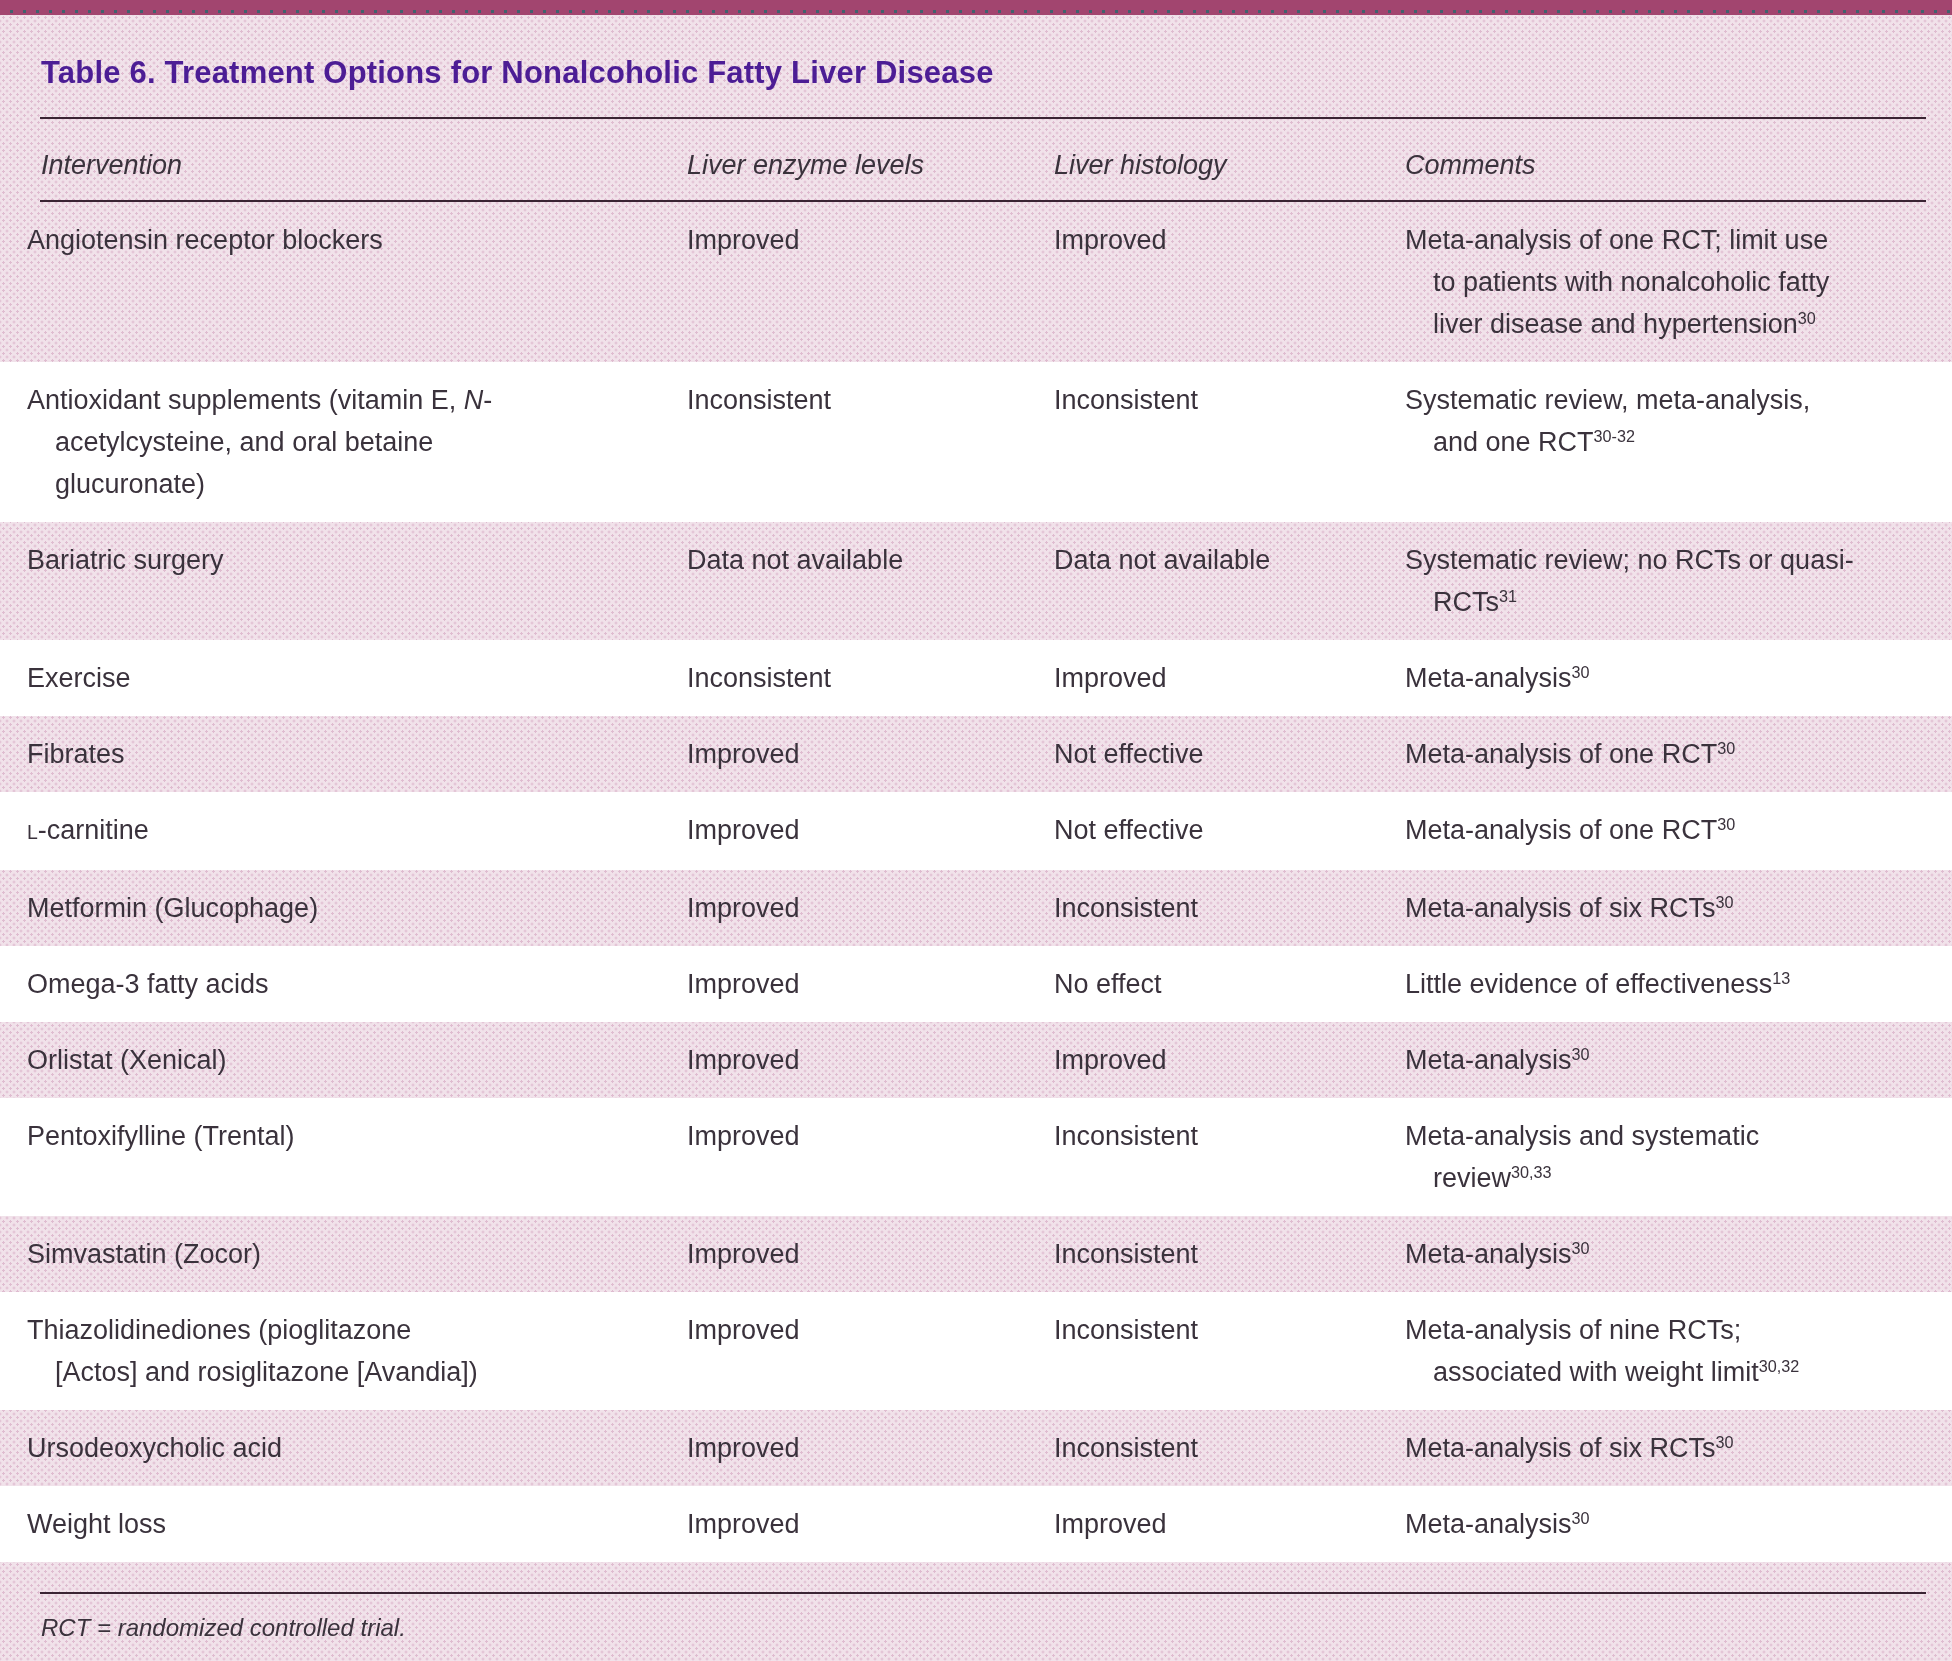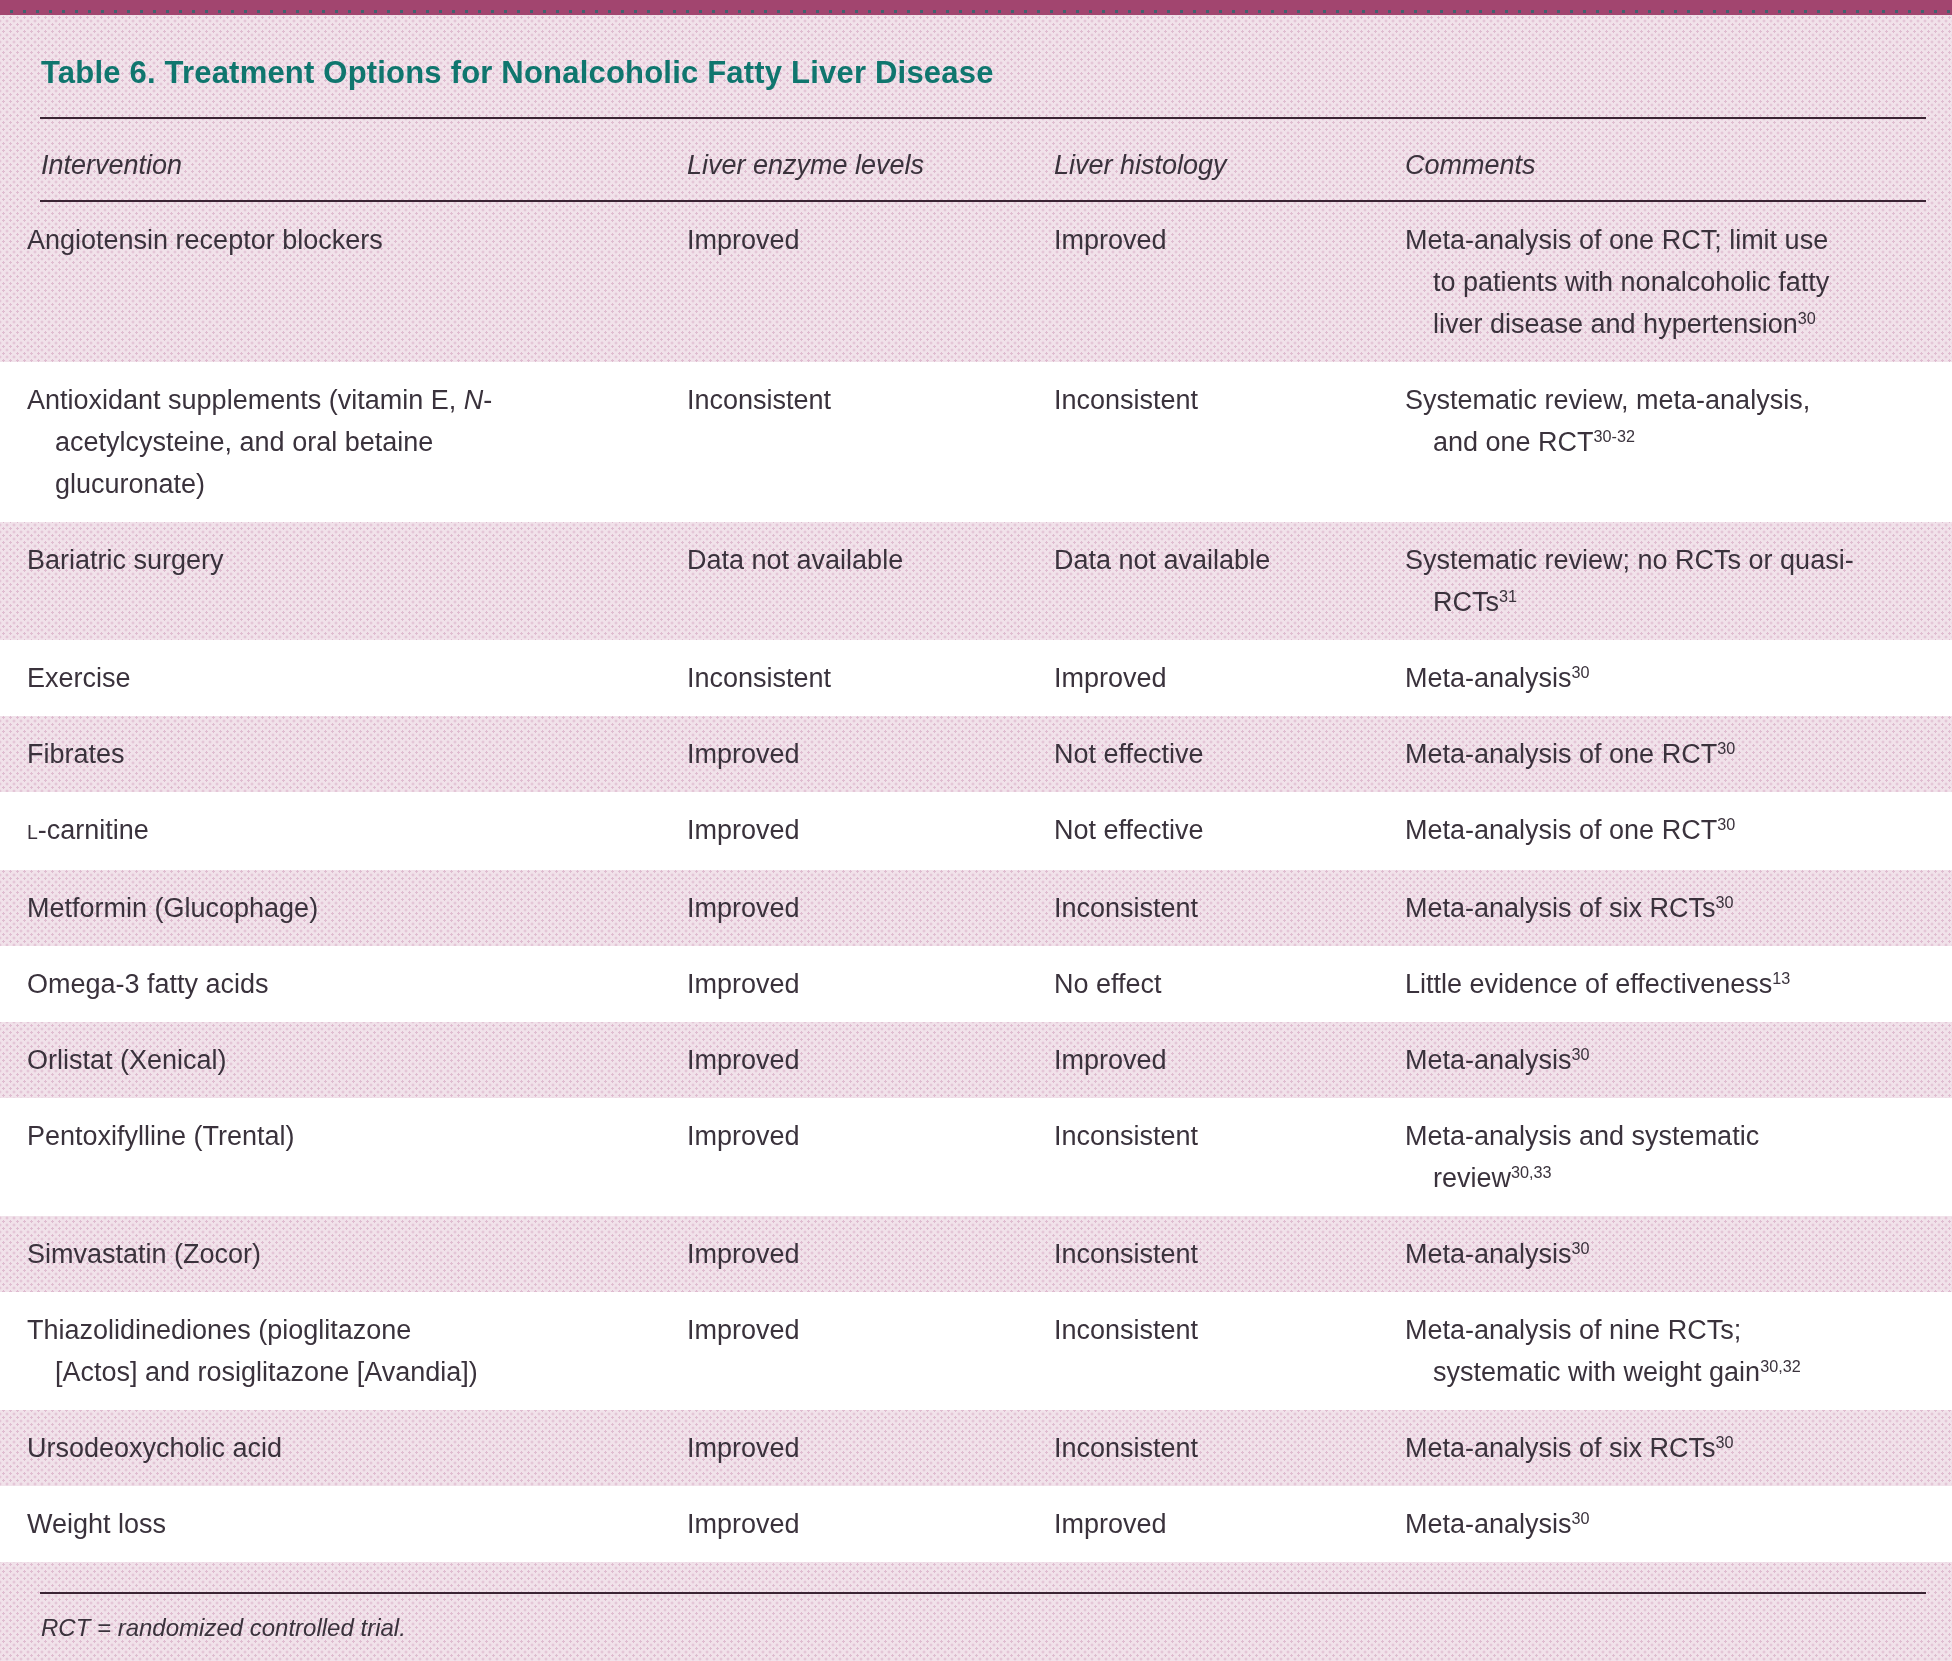--- a/index.html
+++ b/index.html
@@ -30,21 +30,21 @@
   .bar.top::after{
     content:"";position:absolute;left:2px;right:0;bottom:1px;height:5px;
     background-image:radial-gradient(circle, var(--bar-dots) 1.5px, transparent 1.9px);
     background-size:13px 5px;background-position:3px 50%;
   }
   .bar.bottom{margin-top:auto;height:16px;}
 
   .title{
     margin:38px 42px 0 41px;
     font-size:31px;font-weight:700;line-height:40px;letter-spacing:.2px;
-    color:#0f766e;
+    color:#4c1d95;
   }
   .rule{border:0;border-top:2px solid var(--rule);margin:24px 26px 0 40px;}
   .rule.after-header{margin-top:0;}
   .rule.footer-rule{margin-top:30px;}
 
   .grid4{display:grid;grid-template-columns:640px 320px 304px 1fr;gap:47px;}
 
   .header-row{font-style:italic;font-size:27px;line-height:40px;padding:26px 0 15px 0;}
   .header-row .h1{padding-left:41px;}
 
@@ -191,21 +191,21 @@
         <span class="hang"><span class="ctext">Meta-analysis</span><sup>30</sup></span>
       </div>
   </div>
     <div class="grid4 trow white">
     <div class="cell c1">
         <span class="hang"><span>Thiazolidinediones (pioglitazone [Actos] and rosiglitazone [Avandia])</span></span>
       </div>
     <div class="cell c2"><span>Improved</span></div>
     <div class="cell c3"><span>Inconsistent</span></div>
     <div class="cell c4">
-        <span class="hang"><span class="ctext">Meta-analysis of nine RCTs; systematic with weight gain</span><sup>30,32</sup></span>
+        <span class="hang"><span class="ctext">Meta-analysis of nine RCTs; associated with weight limit</span><sup>30,32</sup></span>
       </div>
   </div>
     <div class="grid4 trow shaded">
     <div class="cell c1">
         <span class="hang"><span>Ursodeoxycholic acid</span></span>
       </div>
     <div class="cell c2"><span>Improved</span></div>
     <div class="cell c3"><span>Inconsistent</span></div>
     <div class="cell c4">
         <span class="hang"><span class="ctext">Meta-analysis of six RCTs</span><sup>30</sup></span>

